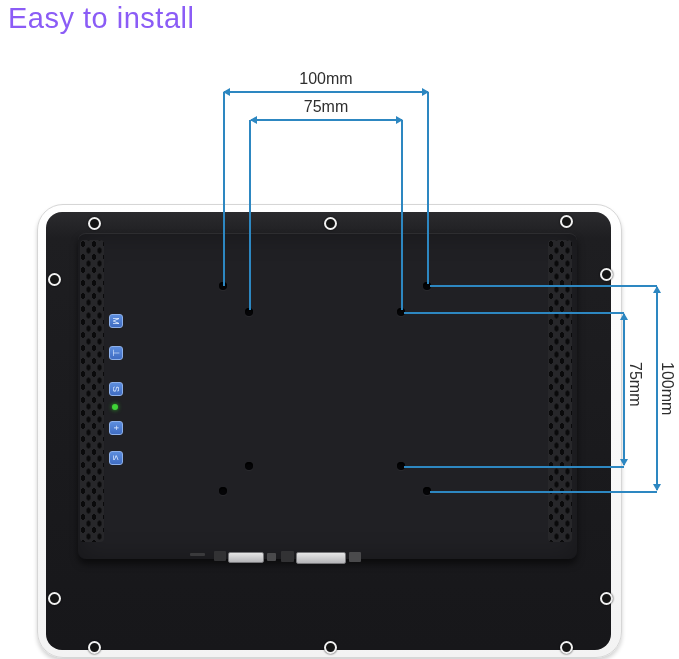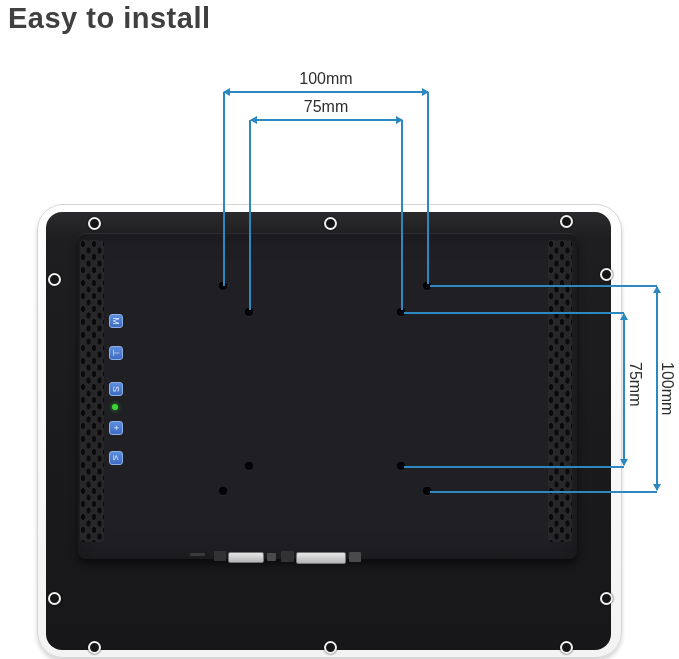--- a/index.html
+++ b/index.html
@@ -1,21 +1,21 @@
 <!DOCTYPE html>
 <html><head>
 <meta charset="utf-8">
 <style>
   html,body{margin:0;padding:0;background:#ffffff;}
   body{width:679px;height:659px;position:relative;overflow:hidden;
        font-family:"Liberation Sans", sans-serif;}
   .abs{position:absolute;}
 
   
-  #title{left:8px;top:2px;font-size:29px;font-weight:700;color:#404040;letter-spacing:.5px;}
+  #title{left:8px;top:2px;font-size:29px;font-weight:400;color:#8b5cf6;letter-spacing:.5px;}
 
   
   #frame{left:37px;top:204px;width:583px;height:452px;border-radius:26px;
          background:linear-gradient(180deg,#ffffff,#f3f3f3);
          border:1px solid #d6d6d6;box-shadow:0 3px 4px rgba(0,0,0,.18);}
   #cover{left:46px;top:212px;width:565px;height:438px;border-radius:16px;
          background:linear-gradient(180deg,#2b2b2e 0%,#1e1e21 6%,#1a1a1d 55%,#17171a 100%);}
   #panel{left:78px;top:233px;width:499px;height:325px;border-radius:8px;
          background:#202024;border-top:1px solid rgba(255,255,255,.06);
          box-shadow:0 5px 7px rgba(0,0,0,.55), inset 0 0 26px rgba(0,0,0,.30);}

